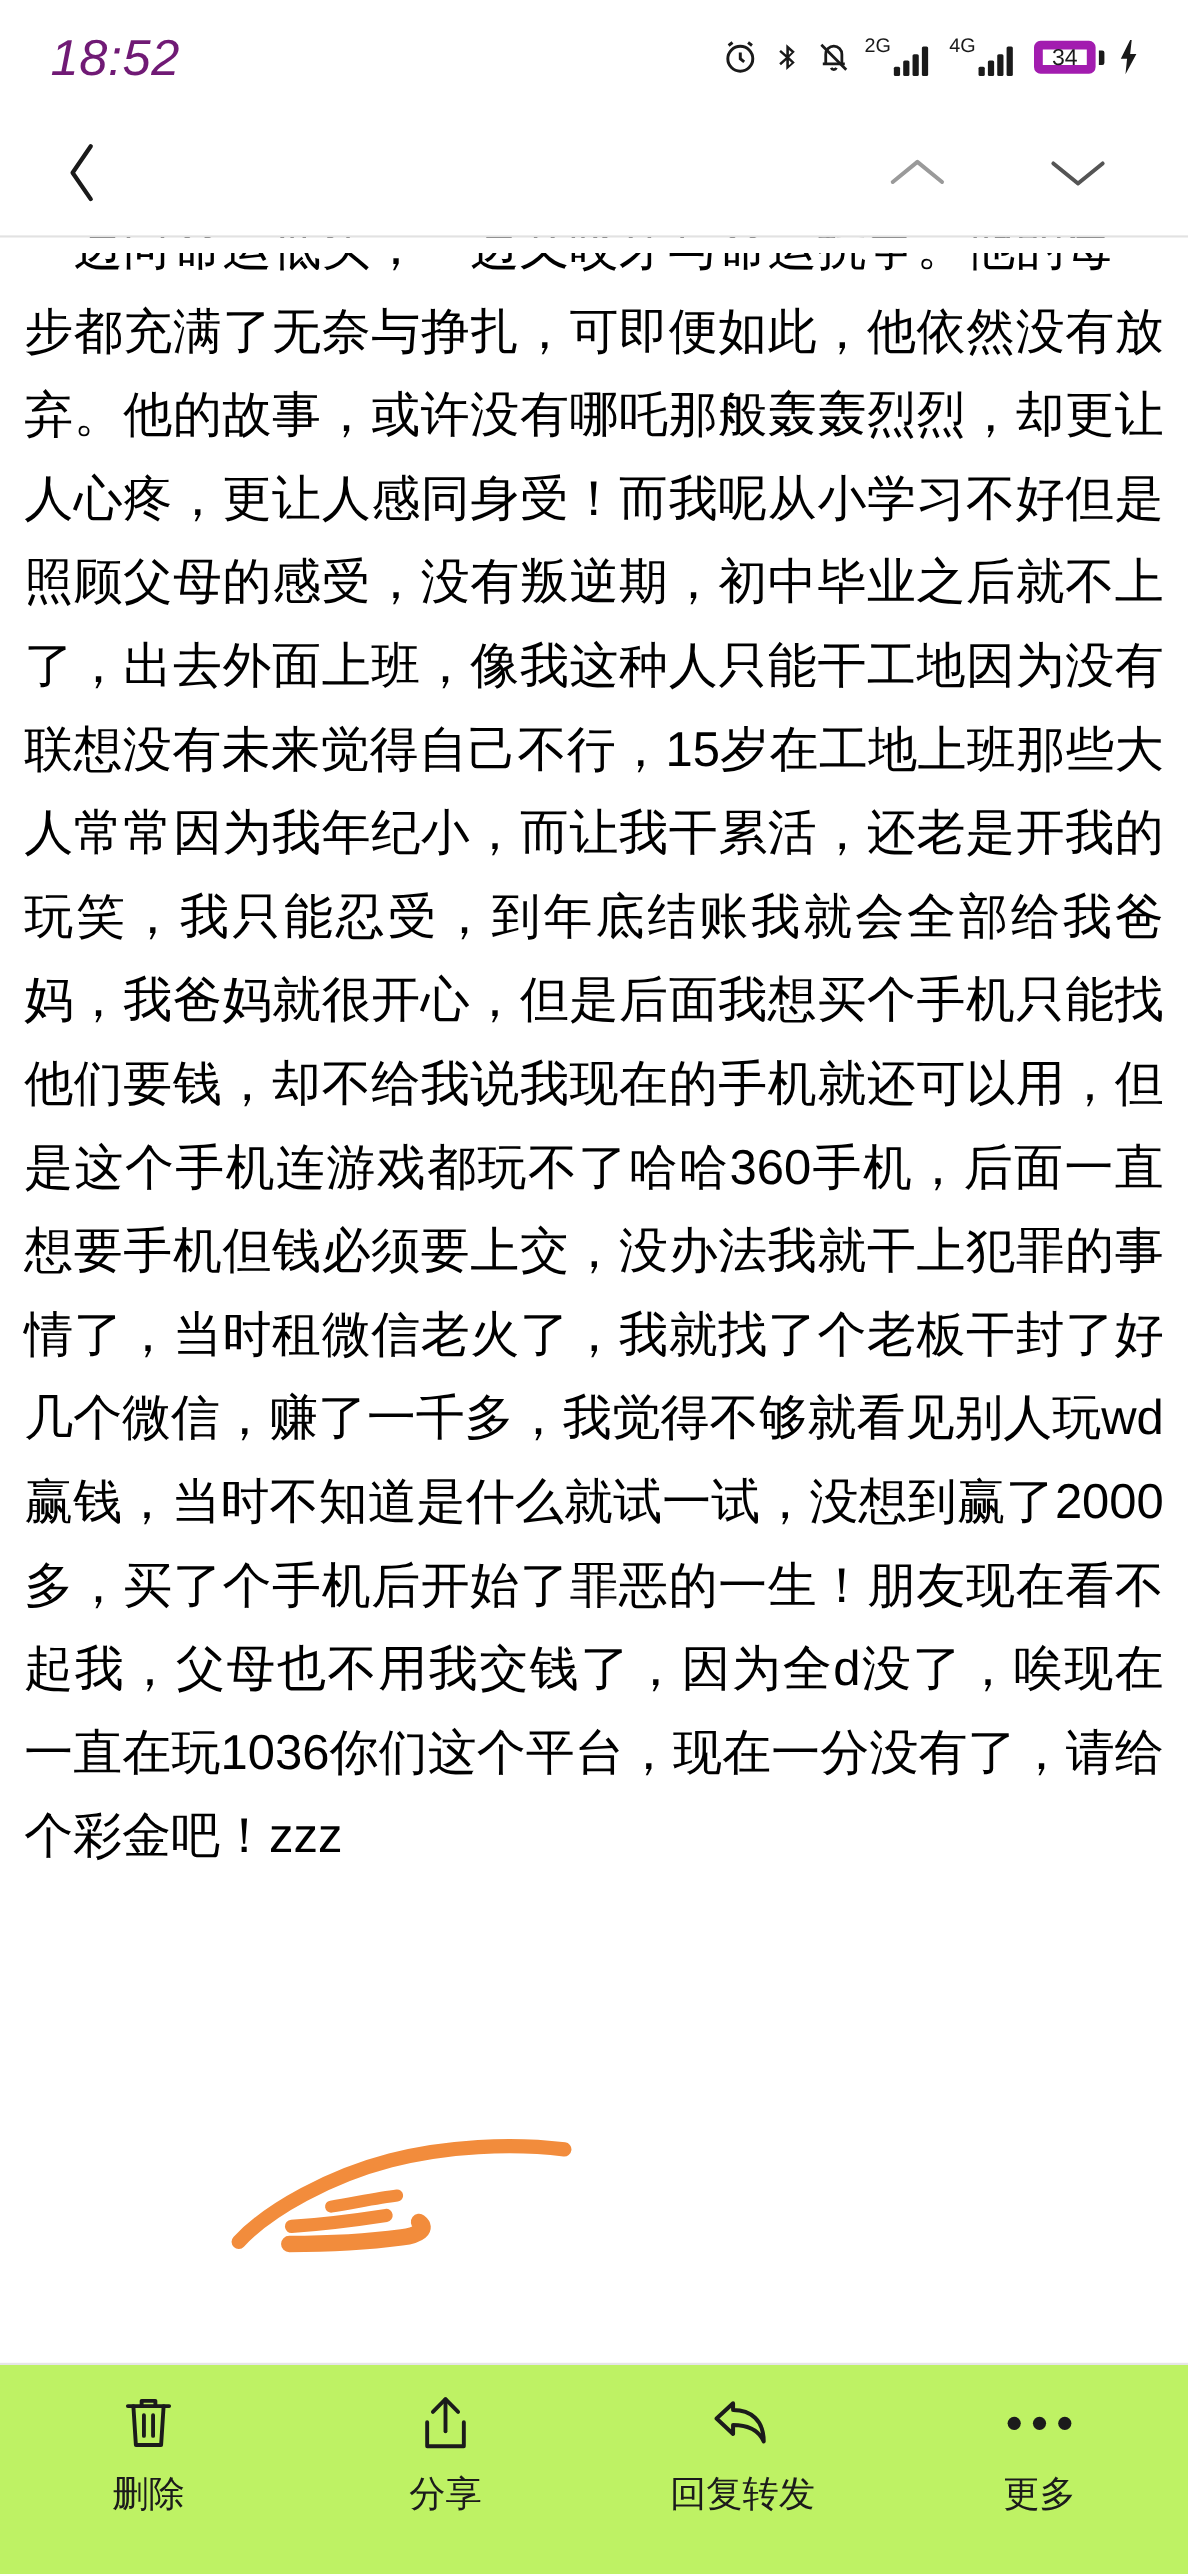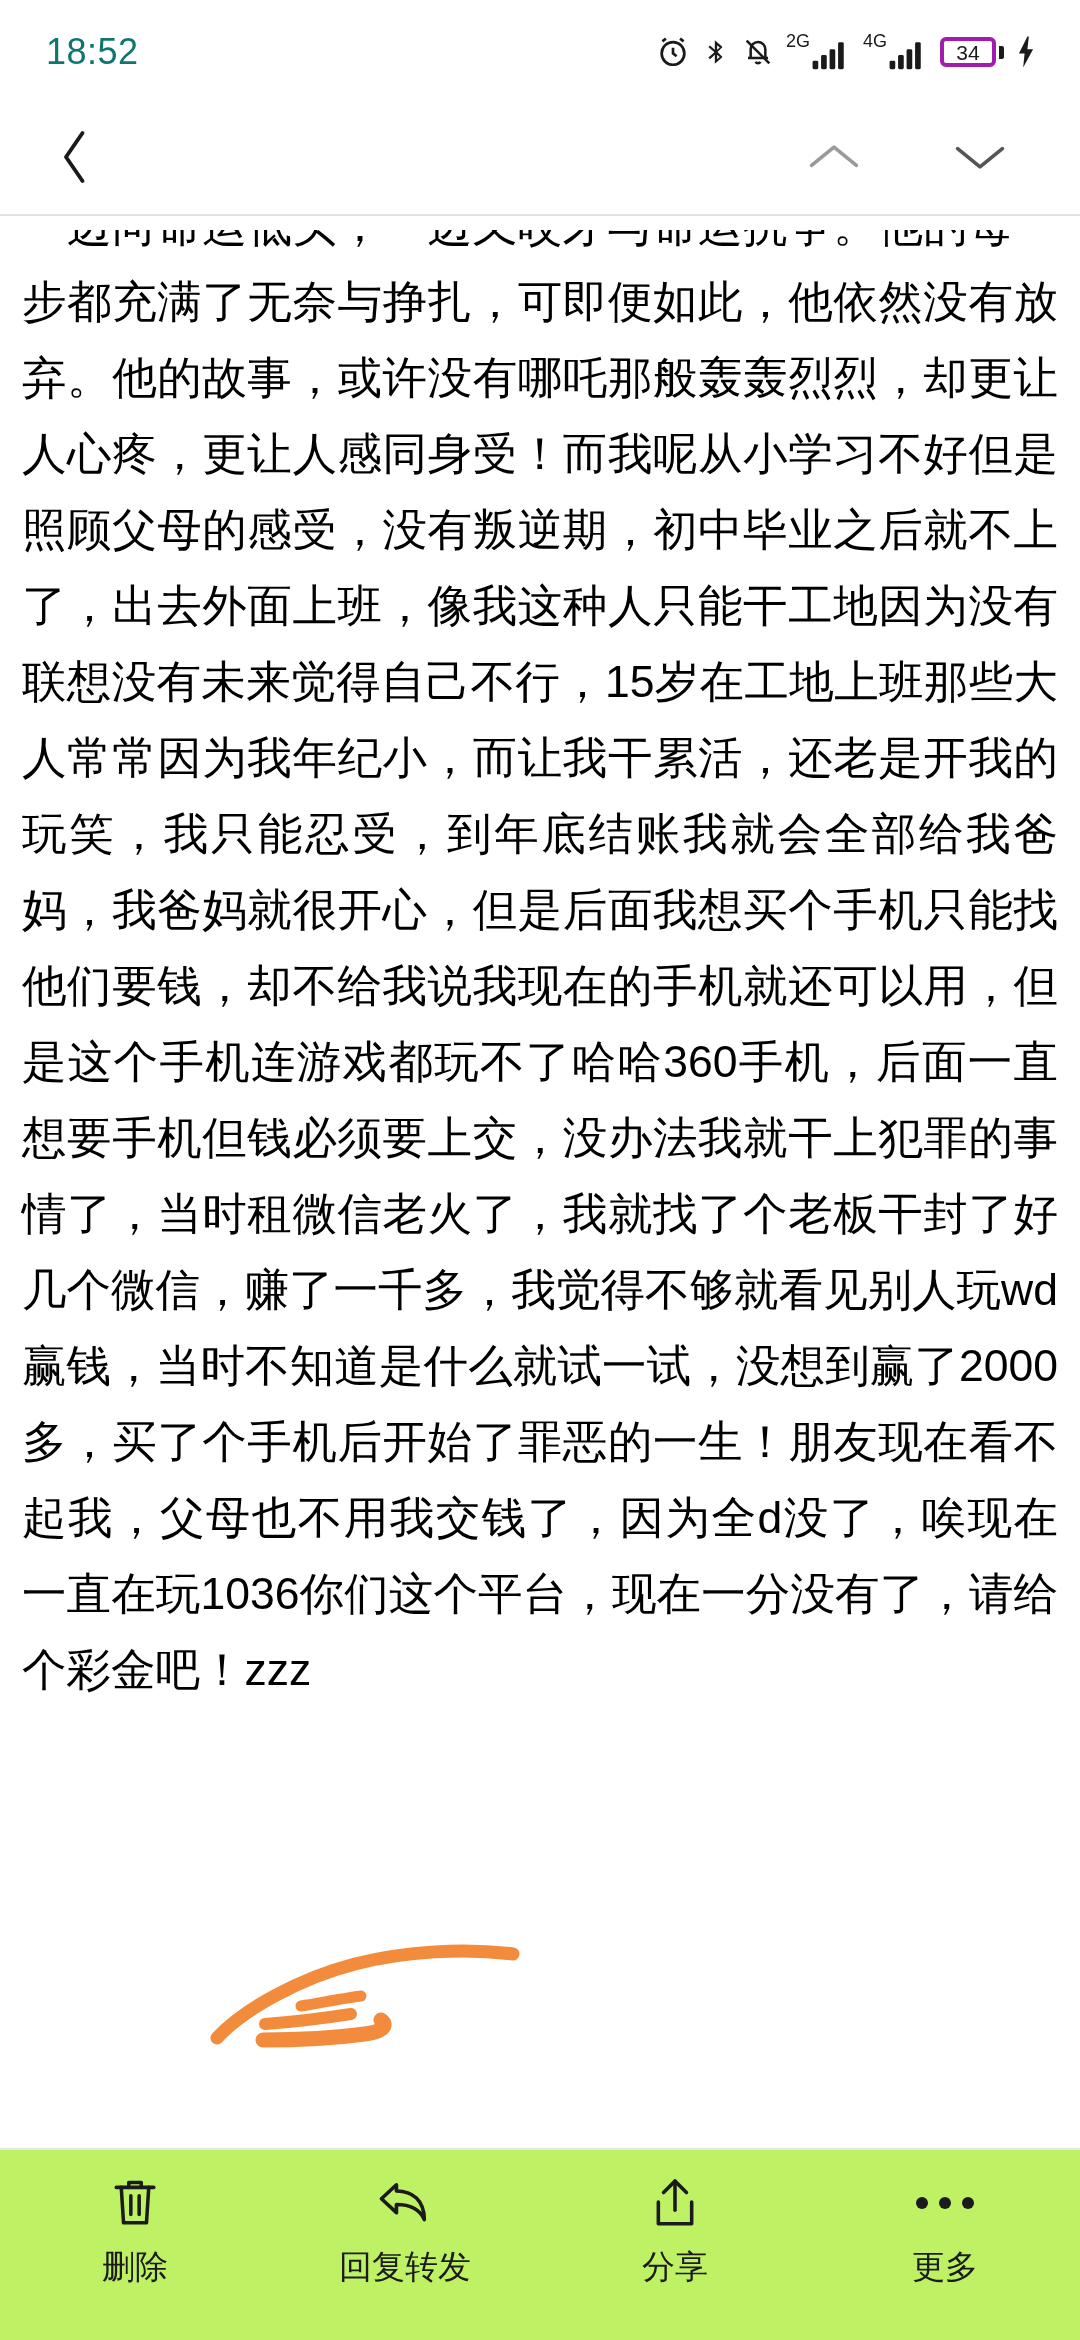--- a/index.html
+++ b/index.html
@@ -23,24 +23,25 @@
   .status-bar {
     height: 104px;
     flex: 0 0 104px;
     display: flex;
     align-items: center;
     justify-content: space-between;
     padding: 0 44px 0 46px;
     color: #111;
   }
   .status-left {
-    font-size: 36px;
+    font-size: 46px;
     letter-spacing: 0.5px;
     font-weight: 400;
-    color: #0f766e;
+    color: #701a75;
+    font-style: italic;
   }
   .status-right {
     display: flex;
     align-items: center;
     gap: 12px;
   }
   .status-right svg { display: block; }
   .net-group { display: flex; align-items: flex-end; gap: 1px; }
   .net-label {
     font-size: 18px;
@@ -49,21 +50,21 @@
     color: #1a1a1a;
   }
   .battery-box {
     display: flex;
     align-items: center;
     gap: 3px;
   }
   .battery-shell {
     width: 56px;
     height: 30px;
-    border: 4px solid #a21caf;
+    border: 8px solid #a21caf;
     border-radius: 6px;
     display: flex;
     align-items: center;
     justify-content: center;
     font-size: 21px;
     color: #1a1a1a;
     line-height: 1;
     text-align: right;
   }
   .battery-cap {
@@ -291,36 +292,36 @@
           <path d="M9 5.5V3.2h6v2.3"></path>
           <path d="M5.4 5.5l1.1 17h11l1.1-17"></path>
           <path d="M10 9.5v9M14 9.5v9"></path>
         </svg>
       </span>
       <span class="tool-label">删除</span>
     </div>
 
     <div class="tool-item">
       <span class="tool-icon">
-        <svg width="60" height="56" viewBox="0 0 28 26" fill="none" stroke="#1b1b1b" stroke-width="1.7" stroke-linecap="round" stroke-linejoin="round">
-          <path d="M10 4.5L3 11l7 6.5v-3.8c7 0 11 2.5 13 7 0-9-5.5-13.3-13-13.3V4.5z"></path>
-        </svg>
-      </span>
-      <span class="tool-label">回复转发</span>
-    </div>
-
-    <div class="tool-item">
-      <span class="tool-icon">
         <svg width="50" height="56" viewBox="0 0 24 26" fill="none" stroke="#1b1b1b" stroke-width="1.7" stroke-linecap="round" stroke-linejoin="round">
           <path d="M12 2.5v14"></path>
           <path d="M6.5 8L12 2.5 17.5 8"></path>
           <path d="M4 12.5v10.5h16V12.5"></path>
         </svg>
       </span>
       <span class="tool-label">分享</span>
+    </div>
+
+    <div class="tool-item">
+      <span class="tool-icon">
+        <svg width="60" height="56" viewBox="0 0 28 26" fill="none" stroke="#1b1b1b" stroke-width="1.7" stroke-linecap="round" stroke-linejoin="round">
+          <path d="M10 4.5L3 11l7 6.5v-3.8c7 0 11 2.5 13 7 0-9-5.5-13.3-13-13.3V4.5z"></path>
+        </svg>
+      </span>
+      <span class="tool-label">回复转发</span>
     </div>
 
     <div class="tool-item">
       <span class="dots">
         <i></i>
           <i></i>
           <i></i>
       </span>
       <span class="tool-label">更多</span>
     </div>

